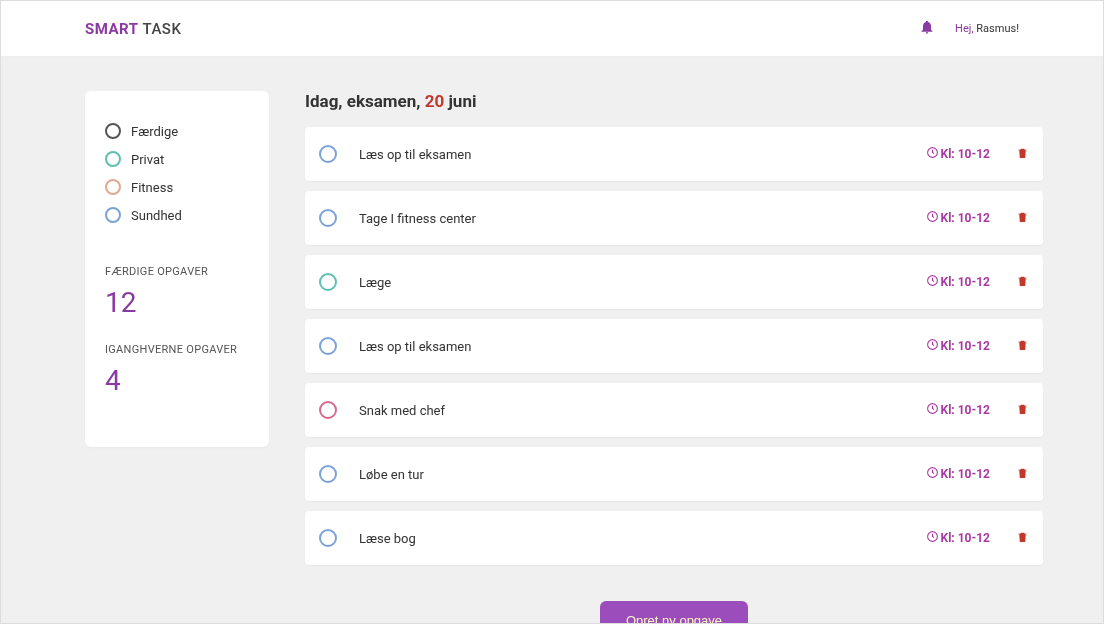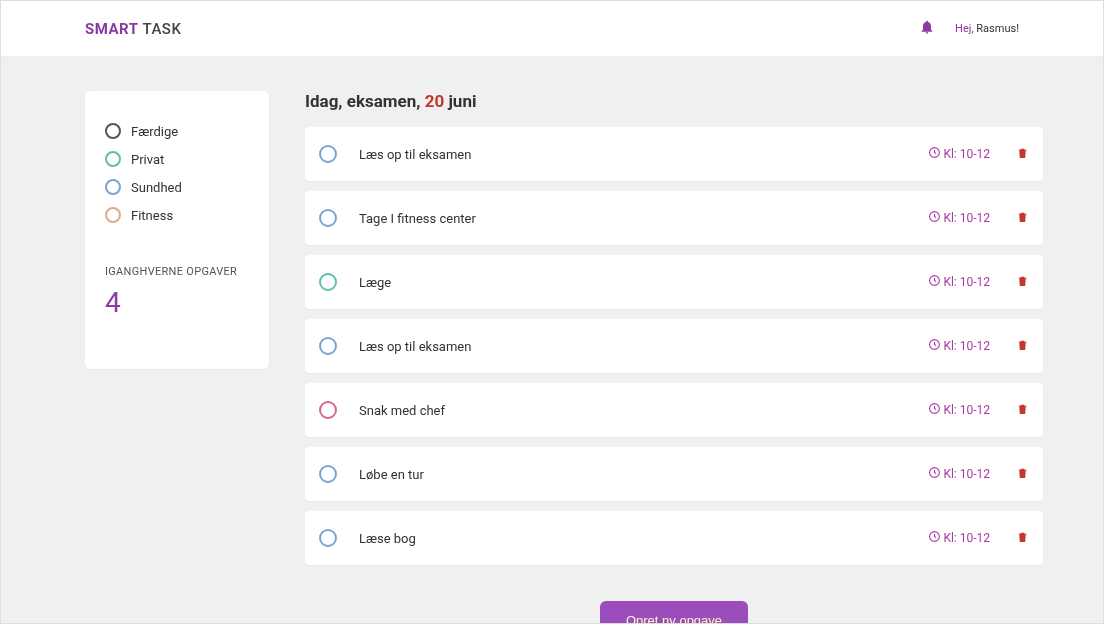--- a/index.html
+++ b/index.html
@@ -75,21 +75,21 @@
     }
     .task-check {
       width: 18px; height: 18px;
       border: 2px solid;
       border-radius: 50%;
       margin-right: 22px;
       cursor: pointer;
       flex-shrink: 0;
     }
     .task-title { flex: 1; font-size: 13px; color: #333; }
-    .task-time { display: flex; align-items: center; gap: 2px; font-size: 12px; color: #a93aa3; margin-right: 26px; }
+    .task-time { display: flex; align-items: center; gap: 2px; font-size: 12px; color: #a93aa3; margin-right: 26px; font-weight: bold; }
     .clock-icon { color: #a93aa3; }
     .trash-icon { color: #c0392b; cursor: pointer; }
     .create-btn-wrap { display: flex; justify-content: center; margin-top: 36px; }
     .create-btn {
       background: #9b4dbb;
       color: #fef9c3;
       border: none;
       padding: 12px 26px;
       border-radius: 6px;
       font-size: 13px;
@@ -120,29 +120,33 @@
     <ul class="cat-list" id="cat-list">
         <li class="cat-item">
           <span class="cat-circle" style="border-color: rgb(85, 85, 85);"></span>
           <span>Færdige</span>
         </li>
         <li class="cat-item">
           <span class="cat-circle" style="border-color: rgb(95, 191, 176);"></span>
           <span>Privat</span>
         </li>
         <li class="cat-item">
+          <span class="cat-circle" style="border-color: rgb(224, 169, 142);"></span>
+          <span>Fitness</span>
+        </li>
+        <li class="cat-item">
           <span class="cat-circle" style="border-color: rgb(122, 163, 214);"></span>
           <span>Sundhed</span>
         </li>
-        <li class="cat-item">
-          <span class="cat-circle" style="border-color: rgb(224, 169, 142);"></span>
-          <span>Fitness</span>
-        </li>
       </ul>
     <div class="stats" id="stats">
+        <div class="stats-block">
+          <div class="stats-label">FÆRDIGE OPGAVER</div>
+          <div class="stats-value">12</div>
+        </div>
         <div class="stats-block">
           <div class="stats-label">IGANGHVERNE OPGAVER</div>
           <div class="stats-value">4</div>
         </div>
       </div>
   </aside>
 
   <main class="main">
     <h2 class="date-title">
       <span>Idag, eksamen, </span><span class="date-num">20</span><span> juni</span>

